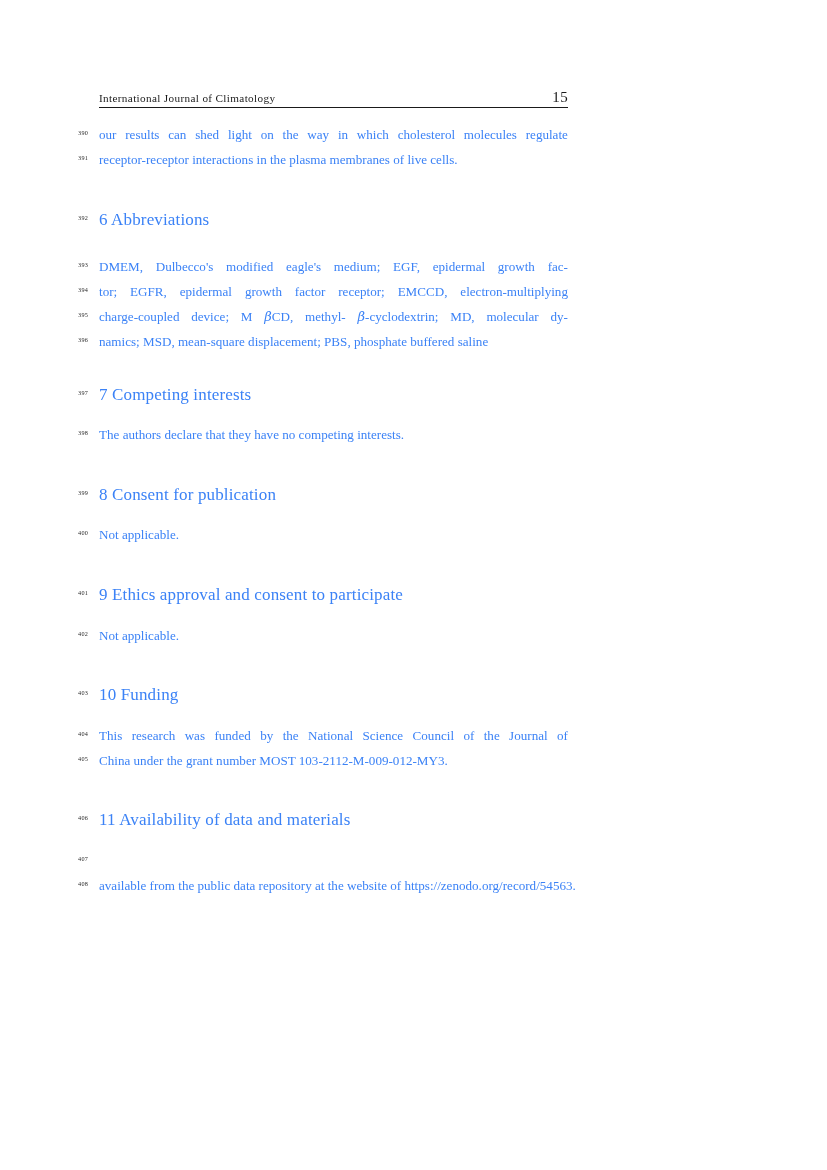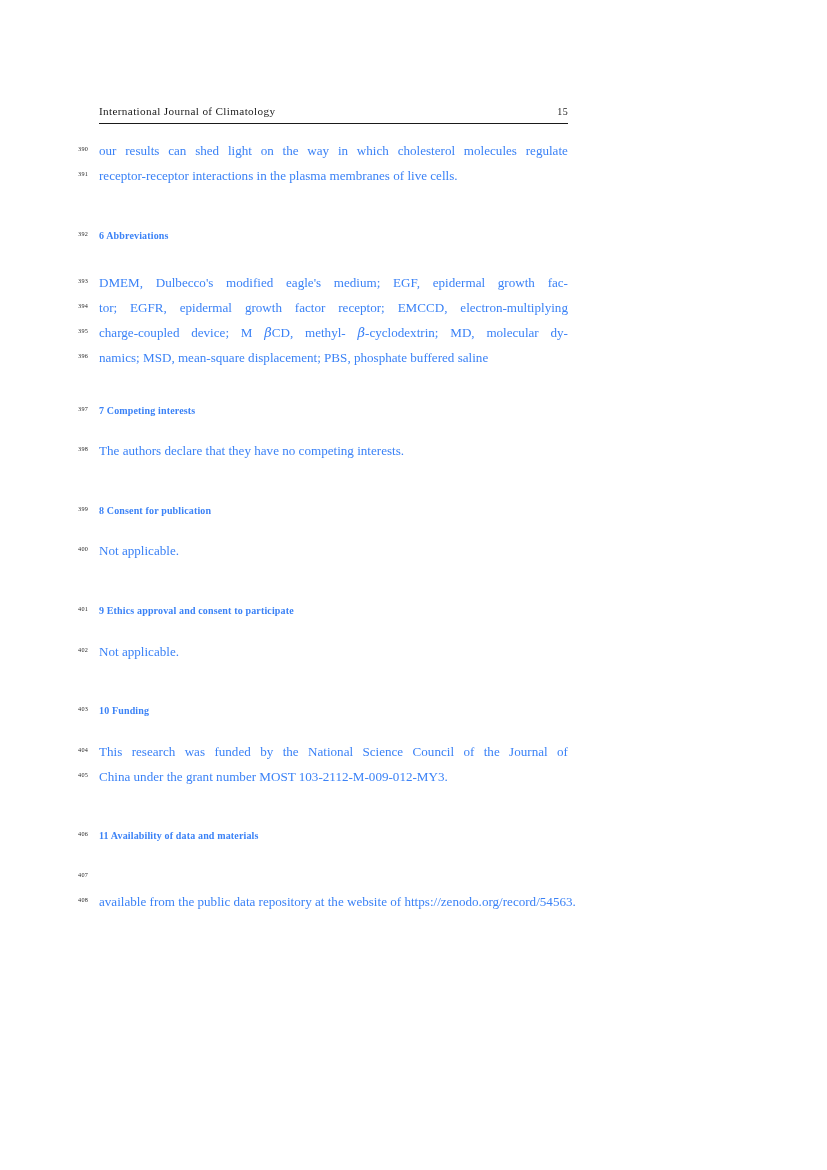--- a/index.html
+++ b/index.html
@@ -15,38 +15,37 @@
     font-family: "Liberation Serif", "DejaVu Serif", serif;
     color: #1a1a1a;
     overflow: hidden;
   }
 
   
   .page {
     position: absolute;
     inset: 0;
     background: #ffffff;
-    margin-top: 16px;
   }
 
   
   .running-head {
     position: absolute;
     left: 99px;
     top: 89px;
     width: 469px;
     display: flex;
     align-items: baseline;
     justify-content: space-between;
     font-size: 11.2px;
     letter-spacing: 0.35px;
     color: #1a1a1a;
   }
   .running-head .journal-title { white-space: nowrap; }
-  .running-head .folio { font-size: 10px; }
+  .running-head .folio { font-size: 15px; }
 
   .header-rule {
     position: absolute;
     left: 99px;
     top: 107px;
     width: 469px;
     height: 1.3px;
     background: #1a1a1a;
   }
 
@@ -90,22 +89,22 @@
   .ltext.just {
     display: flex;
     justify-content: space-between;
     white-space: normal;
   }
   .ltext.just > span { white-space: pre; }
 
   .ltext.wide { width: 560px; }
 
   .heading {
-    font-weight: bold;
-    font-size: 10px;
+    font-weight: normal;
+    font-size: 17px;
     letter-spacing: 0.15px;
   }
 
   .beta {
     font-family: "DejaVu Serif", "Liberation Serif", serif;
     font-style: italic;
   }
 </style>
 </head>
 <body>

